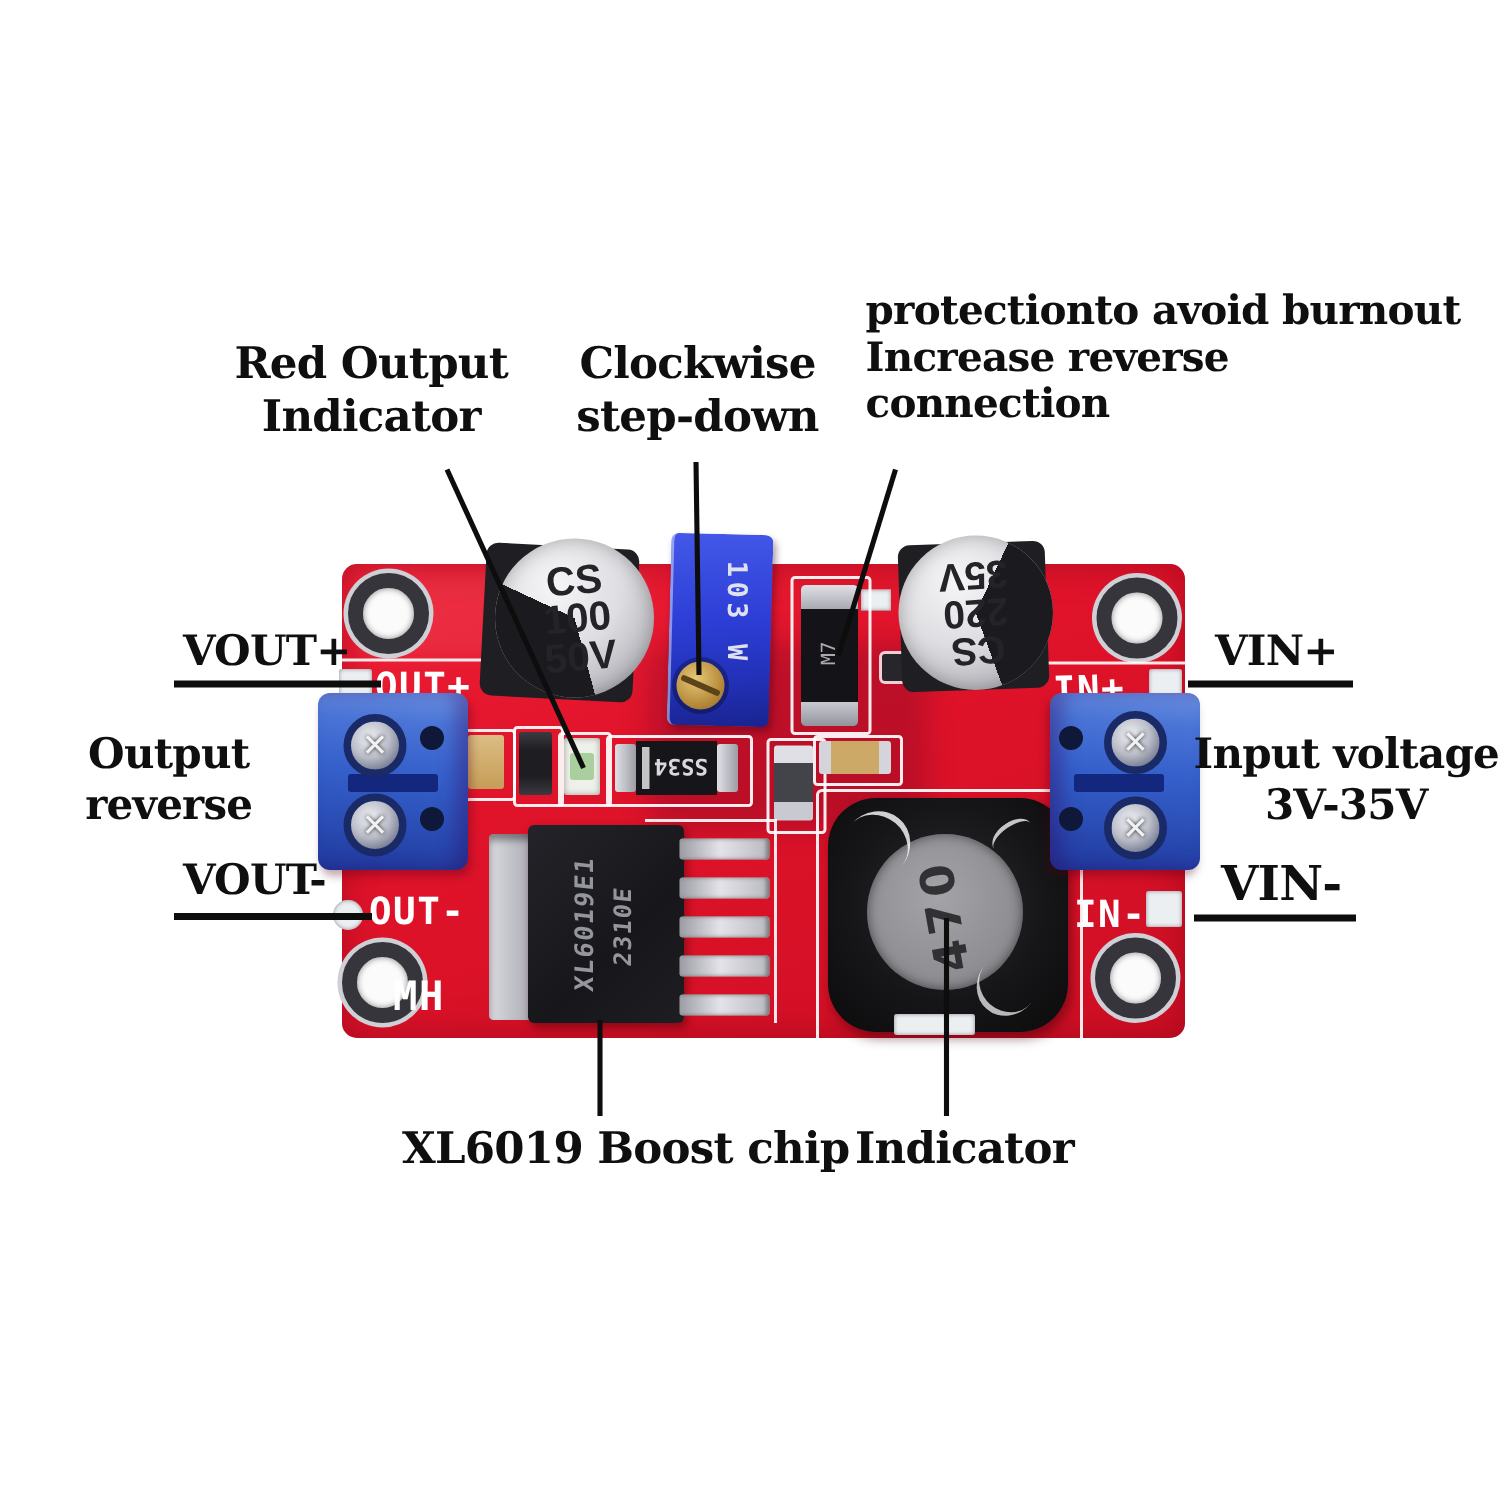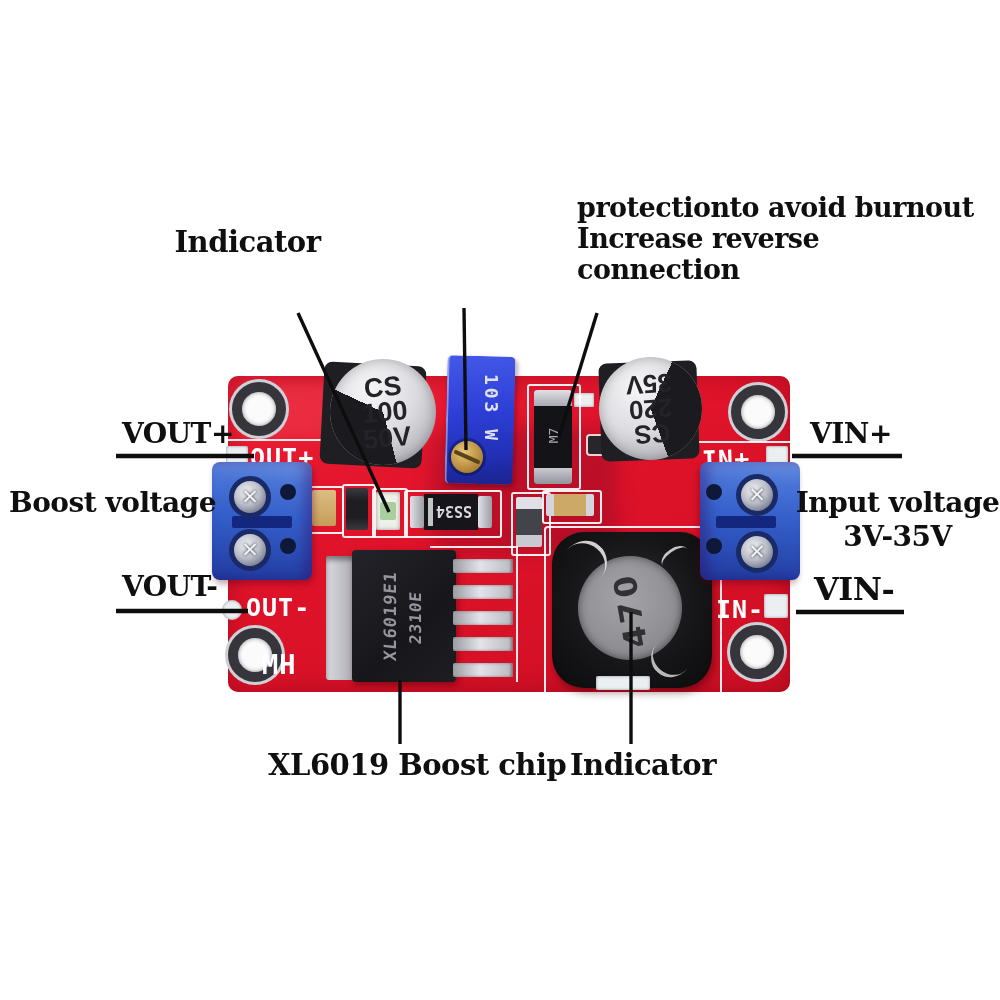--- a/index.html
+++ b/index.html
@@ -181,32 +181,37 @@
     <line x1="597" y1="313" x2="559" y2="437" stroke="#0d0d0d" stroke-width="3.4"></line>
     <line x1="400" y1="680" x2="400" y2="744" stroke="#0d0d0d" stroke-width="3.4"></line>
     <line x1="631" y1="612" x2="631" y2="744" stroke="#0d0d0d" stroke-width="3.4"></line>
     <line x1="116" y1="456" x2="254" y2="456" stroke="#0d0d0d" stroke-width="4.6"></line>
     <line x1="116" y1="611" x2="248" y2="611" stroke="#0d0d0d" stroke-width="4.6"></line>
     <line x1="792" y1="456" x2="902" y2="456" stroke="#0d0d0d" stroke-width="4.6"></line>
     <line x1="796" y1="612" x2="904" y2="612" stroke="#0d0d0d" stroke-width="4.6"></line>
   </svg>
 
   <div class="ann center" style="left:130px;top:225px;width:235px;font-size:29px;line-height:35px;">
+    <span class="ann-line">Red Output</span>
     <span class="ann-line">Indicator</span>
   </div>
 
+  <div class="ann center" style="left:370px;top:225px;width:190px;font-size:29px;line-height:35px;">
+    <span class="ann-line">Clockwise</span>
+    <span class="ann-line">step-down</span>
+  </div>
 
   <div class="ann" style="left:577px;top:192px;width:400px;font-size:27px;line-height:31px;">
     <span class="ann-line">protectionto avoid burnout</span>
     <span class="ann-line">Increase reverse connection</span>
   </div>
 
   <div class="ann" style="left:122px;top:417px;font-size:28px;">VOUT+</div>
   <div class="ann center" style="left:5px;top:486px;width:215px;font-size:28px;line-height:34px;">
-    <span class="ann-line">Boost voltage</span>
+    <span class="ann-line">Output reverse</span>
   </div>
   <div class="ann" style="left:122px;top:570px;font-size:28px;">VOUT-</div>
 
   <div class="ann" style="left:810px;top:417px;font-size:28px;">VIN+</div>
   <div class="ann center" style="left:790px;top:486px;width:215px;font-size:28px;line-height:34px;">
     <span class="ann-line">Input voltage</span>
     <span class="ann-line">3V-35V</span>
   </div>
   <div class="ann" style="left:814px;top:570px;font-size:32px;">VIN-</div>
 

